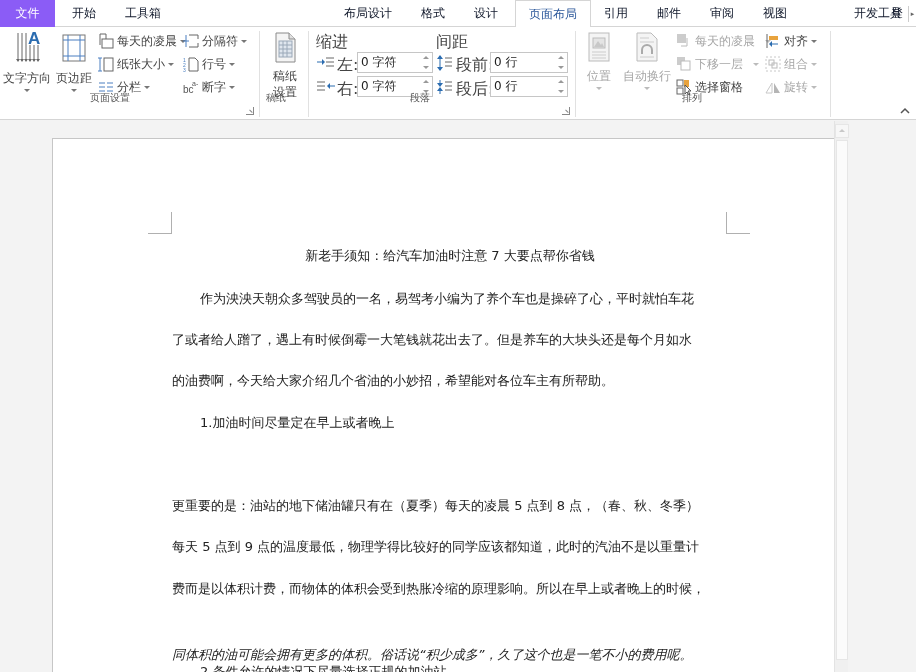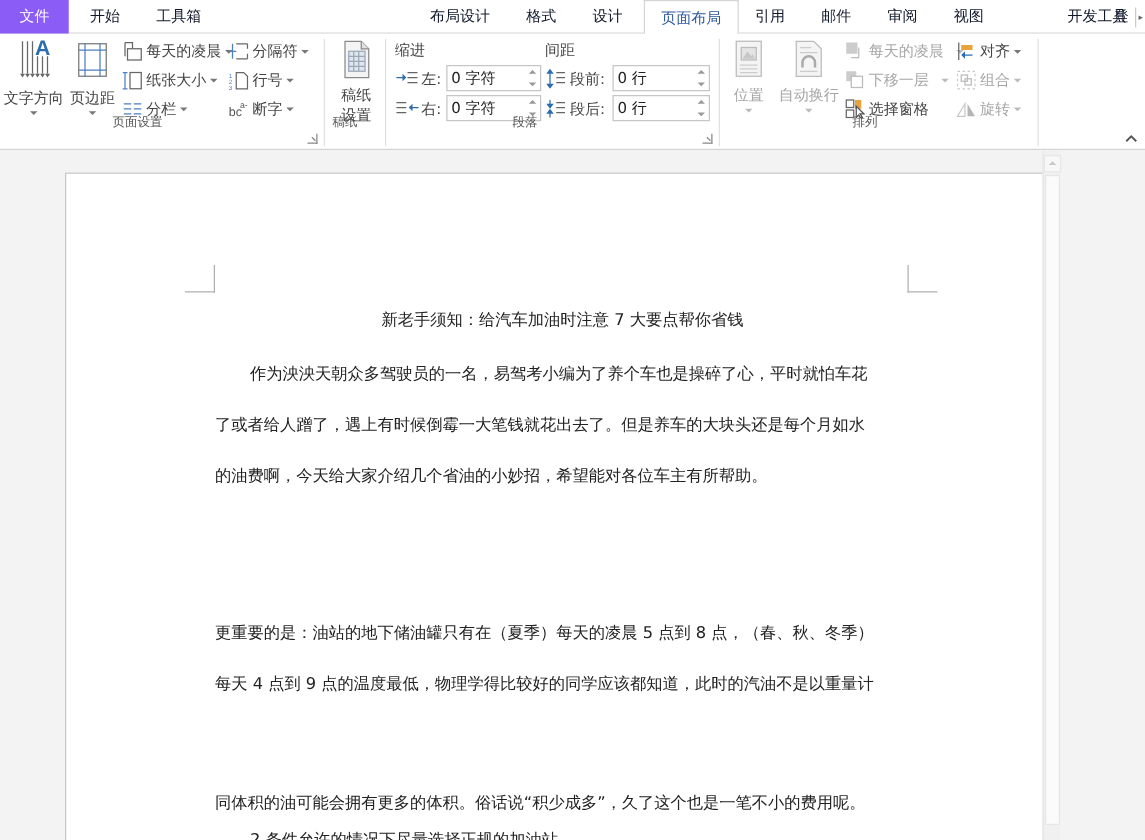--- a/index.html
+++ b/index.html
@@ -24,21 +24,21 @@
   .big-btn .lbl { display: block; line-height: 16px; white-space: nowrap; }
   .caret { display: inline-block; width: 0; height: 0; border-left: 3px solid transparent; border-right: 3px solid transparent; border-top: 3px solid #777; vertical-align: middle; margin-left: 3px; }
   .big-btn .caret-row { display: block; height: 10px; line-height: 8px; }
   .big-btn .caret { margin-left: 0; }
 
   .small-btn { position: absolute; height: 20px; line-height: 20px; font-size: 12px; color: #444; white-space: nowrap; display: flex; align-items: center; }
   .small-btn .ico { display: inline-block; width: 16px; height: 16px; margin-right: 3px; position: relative; }
   .disabled { color: #a6a6a6 !important; }
   .disabled .caret { border-top-color: #bbb; }
 
-  .field-label { position: absolute; font-size: 12px; color: #444; white-space: nowrap; }
+  .field-label { position: absolute; font-size: 16px; color: #444; white-space: nowrap; }
   .spin { position: absolute; width: 76px; height: 21px; border: 1px solid #c6c6c6; background: #fff; }
   .spin input { border: none; outline: none; width: 60px; height: 19px; font-family: "DejaVu Sans", sans-serif; font-size: 12px; padding-left: 3px; color: #222; background: transparent; }
   .spin .arrows { position: absolute; right: 2px; top: 2px; width: 8px; height: 15px; }
   .spin .up, .spin .down { position: absolute; left: 1px; width: 0; height: 0; border-left: 3px solid transparent; border-right: 3px solid transparent; }
   .spin .up { top: 1px; border-bottom: 3px solid #999; }
   .spin .down { bottom: 1px; border-top: 3px solid #999; }
 
   .collapse-ribbon { position: absolute; right: 6px; top: 80px; width: 10px; height: 8px; }
 
   
@@ -375,23 +375,25 @@
 
 <div class="doc-area">
   <div class="page">
     <div class="corner tl"></div>
     <div class="corner tr"></div>
 
     <div class="text title" style="top:108px;">新老手须知：给汽车加油时注意 7 大要点帮你省钱</div>
     <div class="line" style="top:151px;left:147px;">作为泱泱天朝众多驾驶员的一名，易驾考小编为了养个车也是操碎了心，平时就怕车花</div>
     <div class="line" style="top:192px;">了或者给人蹭了，遇上有时候倒霉一大笔钱就花出去了。但是养车的大块头还是每个月如水</div>
     <div class="line" style="top:233px;">的油费啊，今天给大家介绍几个省油的小妙招，希望能对各位车主有所帮助。</div>
+    <div class="line" style="top:275px;left:147px;">1.加油时间尽量定在早上或者晚上</div>
     <div class="line" style="top:358px;">更重要的是：油站的地下储油罐只有在（夏季）每天的凌晨 5 点到 8 点，（春、秋、冬季）</div>
-    <div class="line" style="top:399px;">每天 4 点到 9 点的温度最低，物理学得比较好的同学应该都知道，此时的汽油不是以重量计</div>
-    <div class="line" style="top:494px;">同体积的油可能会拥有更多的体积。俗话说“积少成多”，久了这个也是一笔不小的费用呢。</div>
+    <div class="line" style="top:399px;">每天 5 点到 9 点的温度最低，物理学得比较好的同学应该都知道，此时的汽油不是以重量计</div>
+    <div class="line" style="top:441px;">费而是以体积计费，而物体的体积会受到热胀冷缩的原理影响。所以在早上或者晚上的时候，</div>
+    <div class="line" style="top:507px;font-style:italic;">同体积的油可能会拥有更多的体积。俗话说“积少成多”，久了这个也是一笔不小的费用呢。</div>
     <div class="line" style="top:524px;left:147px;">2.条件允许的情况下尽量选择正规的加油站</div>
   </div>
 
   <div class="scrollbar">
     <div class="scroll-up"></div>
     <div class="scroll-thumb"></div>
   </div>
 </div>
 
 </body></html>

